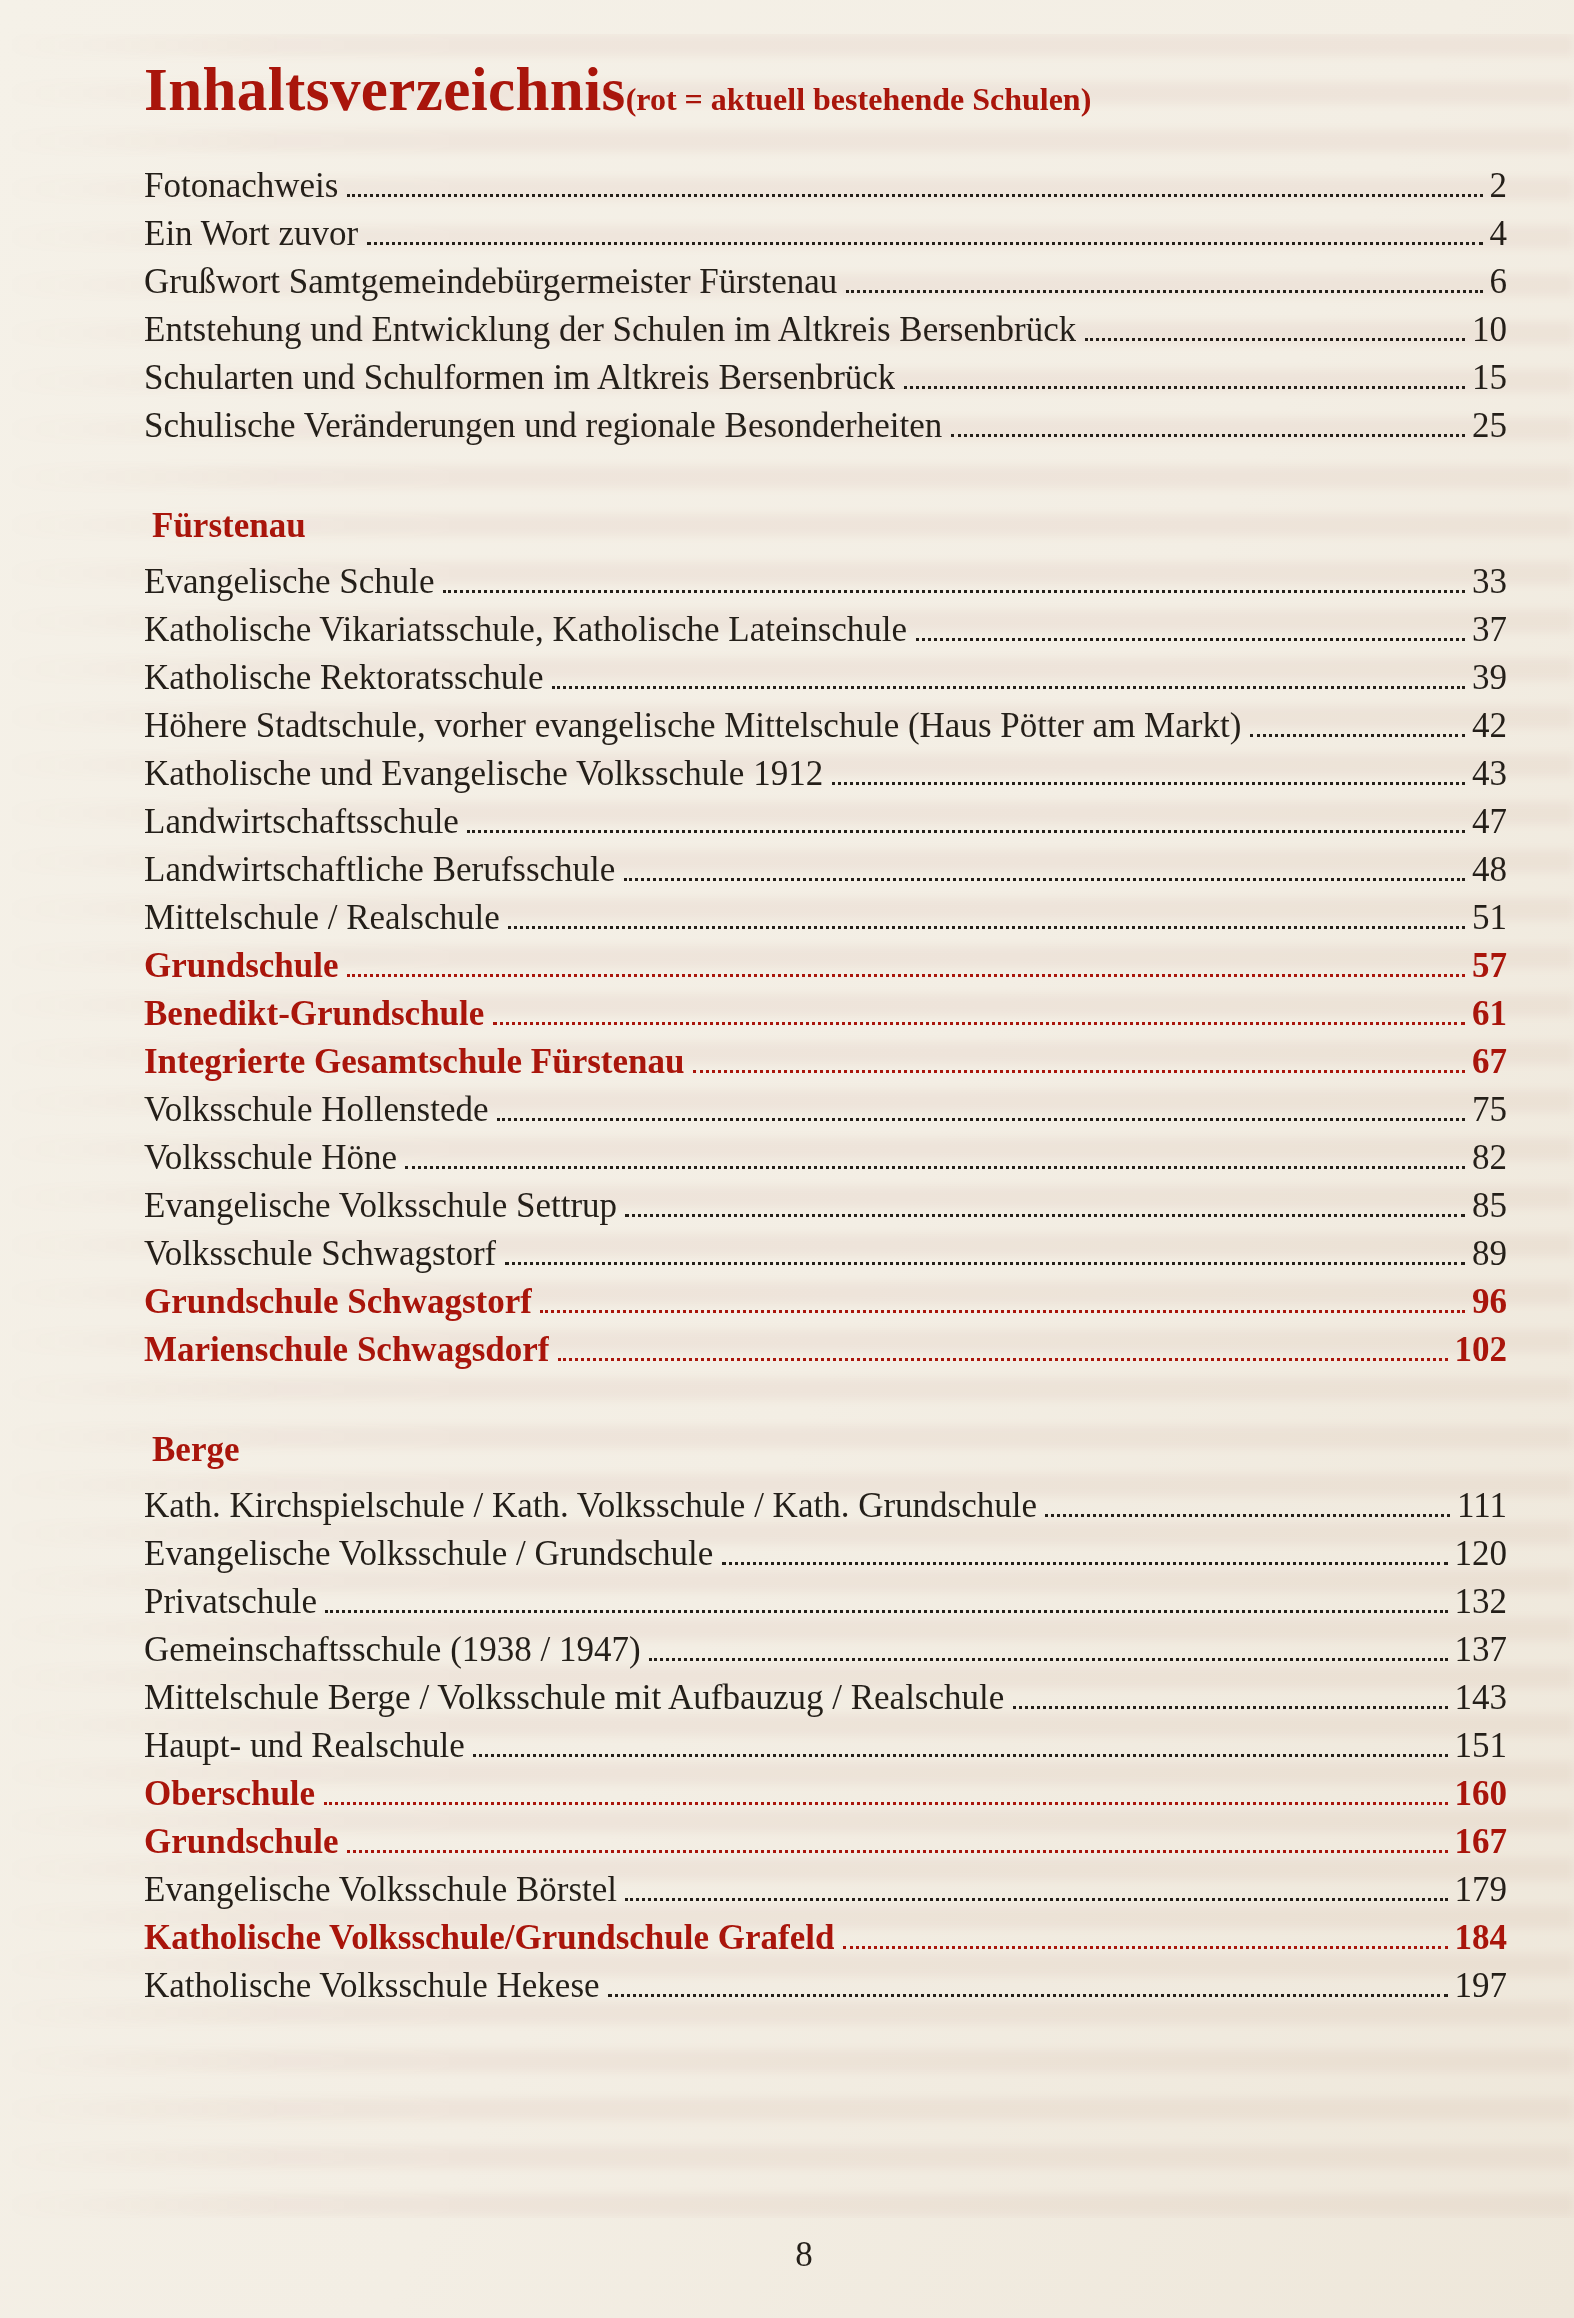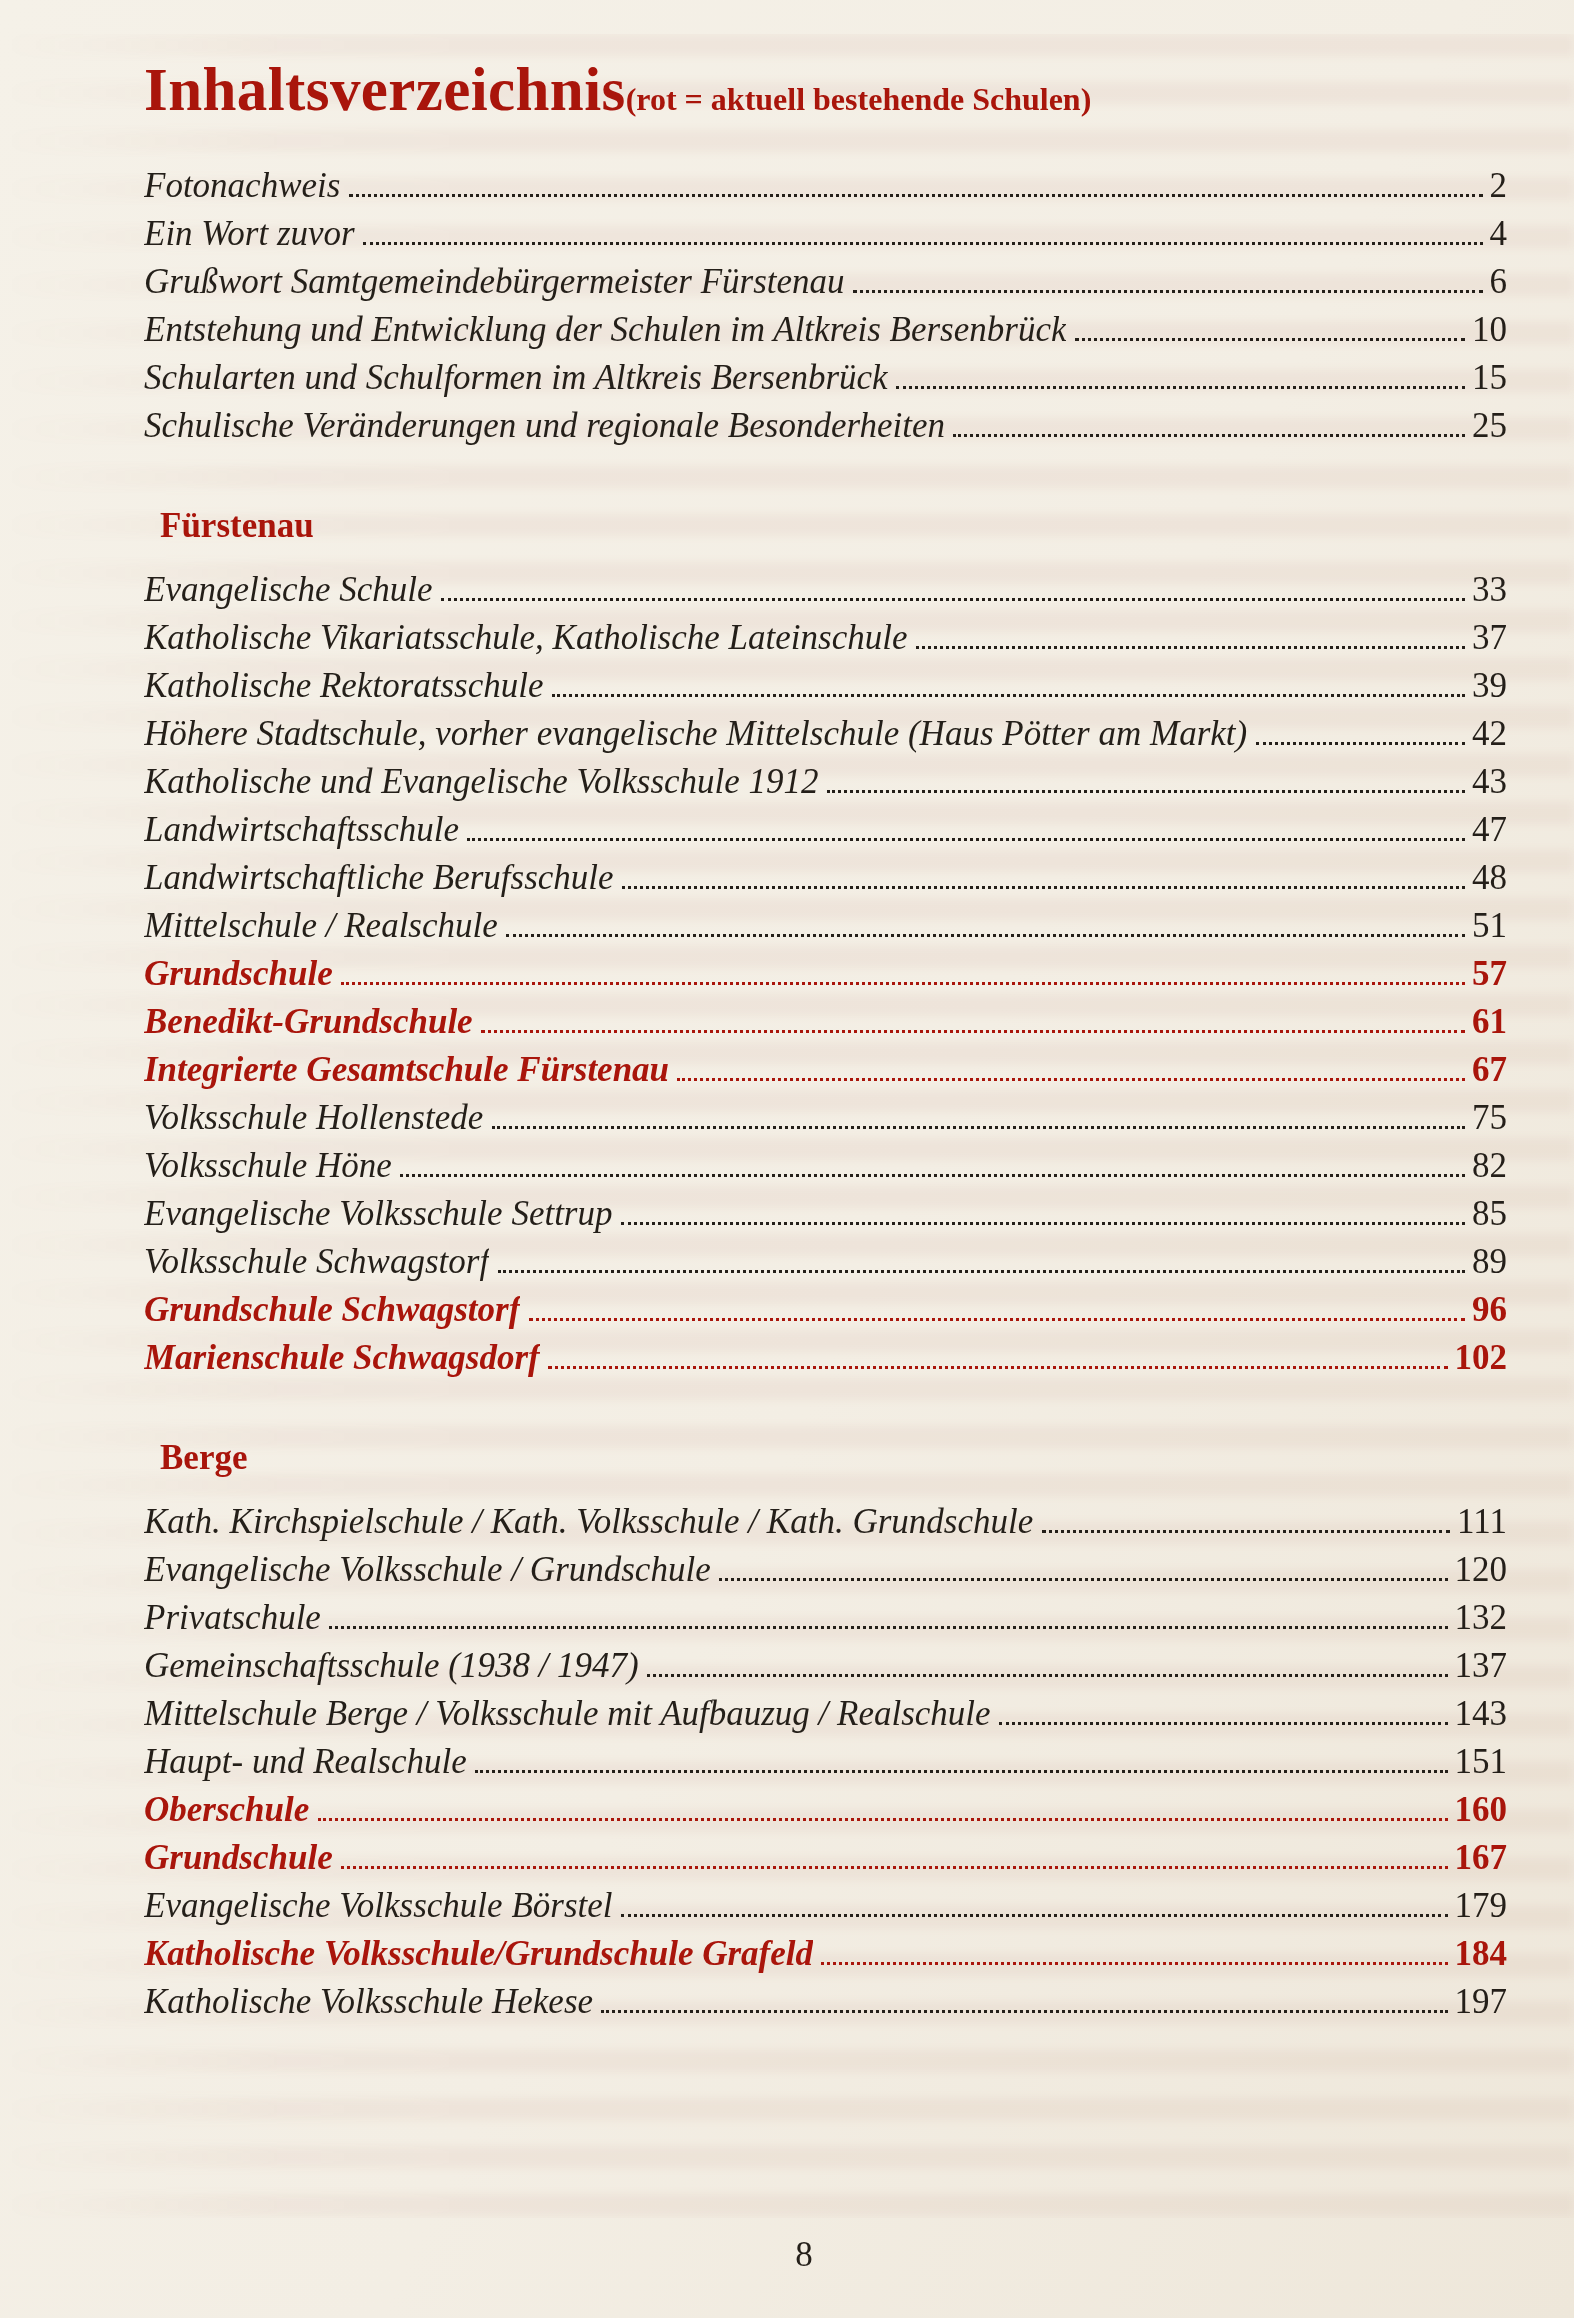--- a/index.html
+++ b/index.html
@@ -58,41 +58,41 @@
     letter-spacing:0.4px;
   }
   .subtitle{
     font-size:32px;
     font-weight:700;
     white-space:nowrap;
   }
   .toc-section{ margin:0; }
   .toc-section:not(:first-child){ margin-top:52px; }
   .section-heading{
-    margin:16px;
+    margin:8px;
     font-size:35px;
     line-height:48px;
     height:48px;
     font-weight:700;
     color:var(--accent);
   }
   .toc-row{
     display:flex;
     align-items:baseline;
     font-size:35px;
     line-height:48px;
     height:48px;
     white-space:nowrap;
   }
   .toc-row.highlight{
     color:var(--accent);
     font-weight:700;
     justify-content:center;
   }
-  .toc-label{ flex:0 1 auto; overflow:hidden;font-style:italic; }
+  .toc-label{ flex:0 1 auto; overflow:hidden; }
   .toc-dots{
     flex:1 1 auto;
     min-width:13.5px;
     align-self:flex-end;
     height:0;
     border-bottom:3.8px dotted currentColor;
     margin:0 6.7px 12.6px 8.4px;
   }
   .toc-page{ flex:0 0 auto; }
   .footer{

